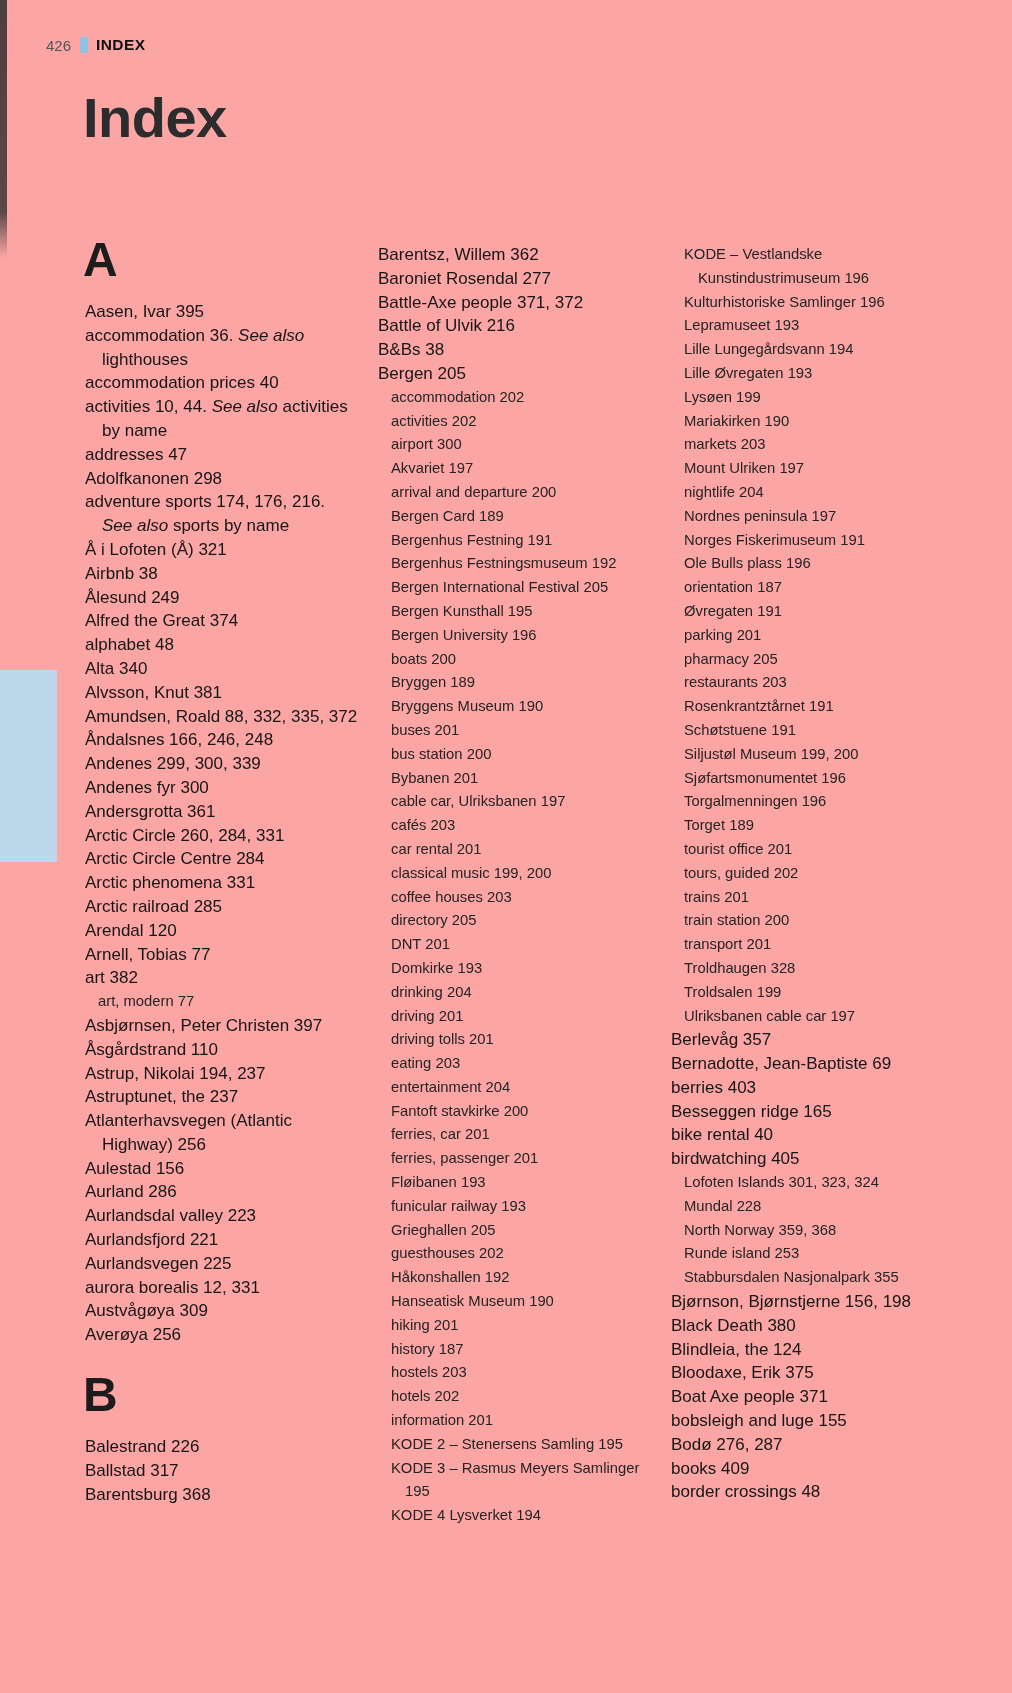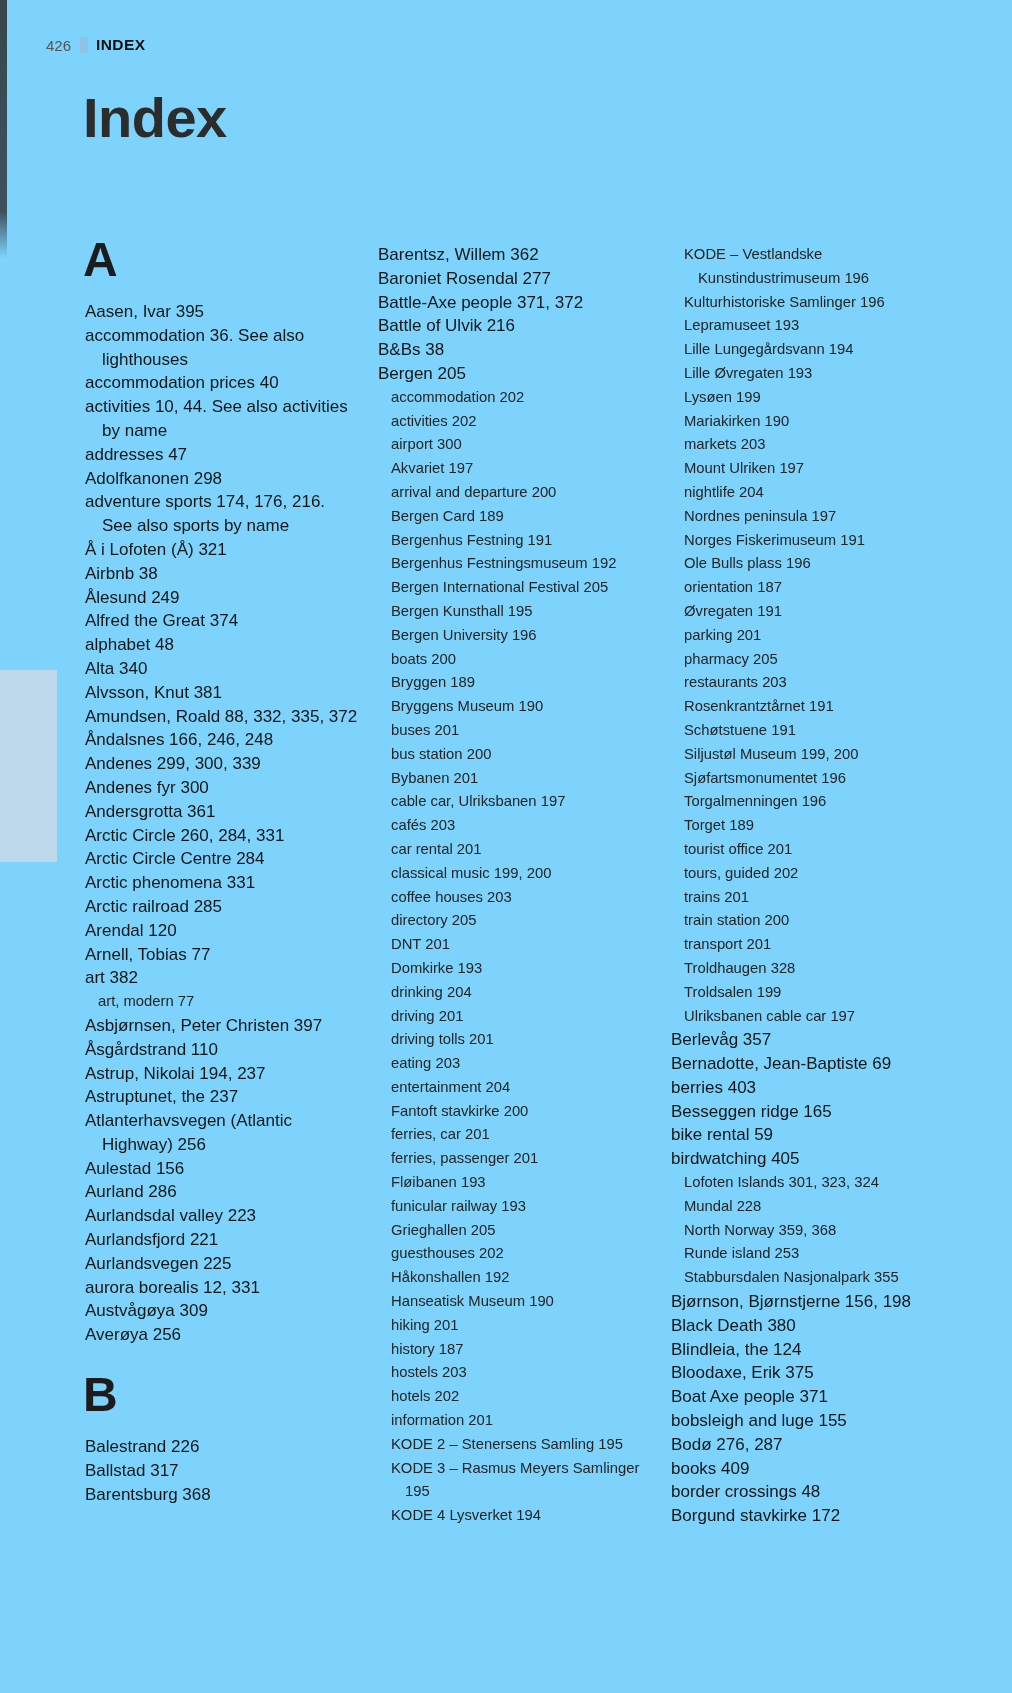--- a/index.html
+++ b/index.html
@@ -1,21 +1,21 @@
 <!DOCTYPE html>
 <html><head>
 <meta charset="utf-8">
 <style>
   * { margin:0; padding:0; box-sizing:border-box; }
   html, body { background:#ffffff; }
   .page {
     position:relative;
     width:1012px;
     height:1693px;
-    background:#7dd3fc;
+    background:#fca5a5;
     font-family:"Liberation Sans","DejaVu Sans",sans-serif;
     overflow:hidden;
   }
   .edge-shadow {
     position:absolute; left:0; top:0; width:7px; height:258px;
     background:linear-gradient(to bottom, rgba(45,45,45,.85) 0%, rgba(45,45,45,.78) 82%, rgba(45,45,45,0) 100%);
   }
   .edge-tab {
     position:absolute; left:0; top:670px; width:57px; height:192px;
     background:#bcd8ea;
@@ -41,21 +41,21 @@
   }
   .section-letter:not(:first-child) { margin-top:24px; }
   .entry {
     font-size:17px; line-height:23.8px; color:#161616;
     padding:0 20px 0 17px; text-indent:-17px;
   }
   .entry.sub {
     font-size:14.8px; color:#242424;
     margin-left:13px; padding:0 14px 0 14px; text-indent:-14px;
   }
-  .it { }
+  .it { font-style:italic; }
 </style>
 </head>
 <body>
 
 <div class="page">
   <div class="edge-shadow"></div>
   <div class="edge-tab" style="background: rgb(188, 216, 234);"></div>
 
   <header class="page-header">
     <span class="page-num">426</span>
@@ -198,32 +198,31 @@
         <div class="entry sub"><span>trains 201</span></div>
         <div class="entry sub"><span>train station 200</span></div>
         <div class="entry sub"><span>transport 201</span></div>
         <div class="entry sub"><span>Troldhaugen 328</span></div>
         <div class="entry sub"><span>Troldsalen 199</span></div>
         <div class="entry sub"><span>Ulriksbanen cable car 197</span></div>
         <div class="entry"><span>Berlevåg 357</span></div>
         <div class="entry"><span>Bernadotte, Jean-Baptiste 69</span></div>
         <div class="entry"><span>berries 403</span></div>
         <div class="entry"><span>Besseggen ridge 165</span></div>
-        <div class="entry"><span>bike rental 59</span></div>
+        <div class="entry"><span>bike rental 40</span></div>
         <div class="entry"><span>birdwatching 405</span></div>
         <div class="entry sub"><span>Lofoten Islands 301, 323, 324</span></div>
         <div class="entry sub"><span>Mundal 228</span></div>
         <div class="entry sub"><span>North Norway 359, 368</span></div>
         <div class="entry sub"><span>Runde island 253</span></div>
         <div class="entry sub"><span>Stabbursdalen Nasjonalpark 355</span></div>
         <div class="entry"><span>Bjørnson, Bjørnstjerne 156, 198</span></div>
         <div class="entry"><span>Black Death 380</span></div>
         <div class="entry"><span>Blindleia, the 124</span></div>
         <div class="entry"><span>Bloodaxe, Erik 375</span></div>
         <div class="entry"><span>Boat Axe people 371</span></div>
         <div class="entry"><span>bobsleigh and luge 155</span></div>
         <div class="entry"><span>Bodø 276, 287</span></div>
         <div class="entry"><span>books 409</span></div>
         <div class="entry"><span>border crossings 48</span></div>
-        <div class="entry"><span>Borgund stavkirke 172</span></div>
       </div>
     </main>
 </div>
 
 </body></html>

